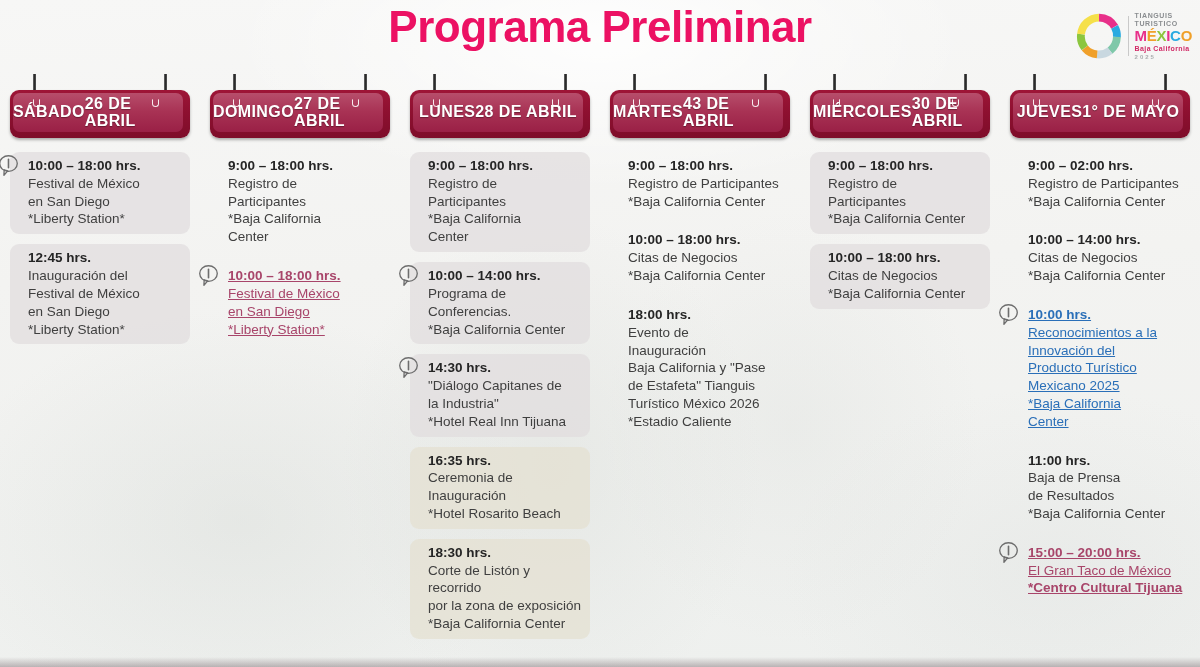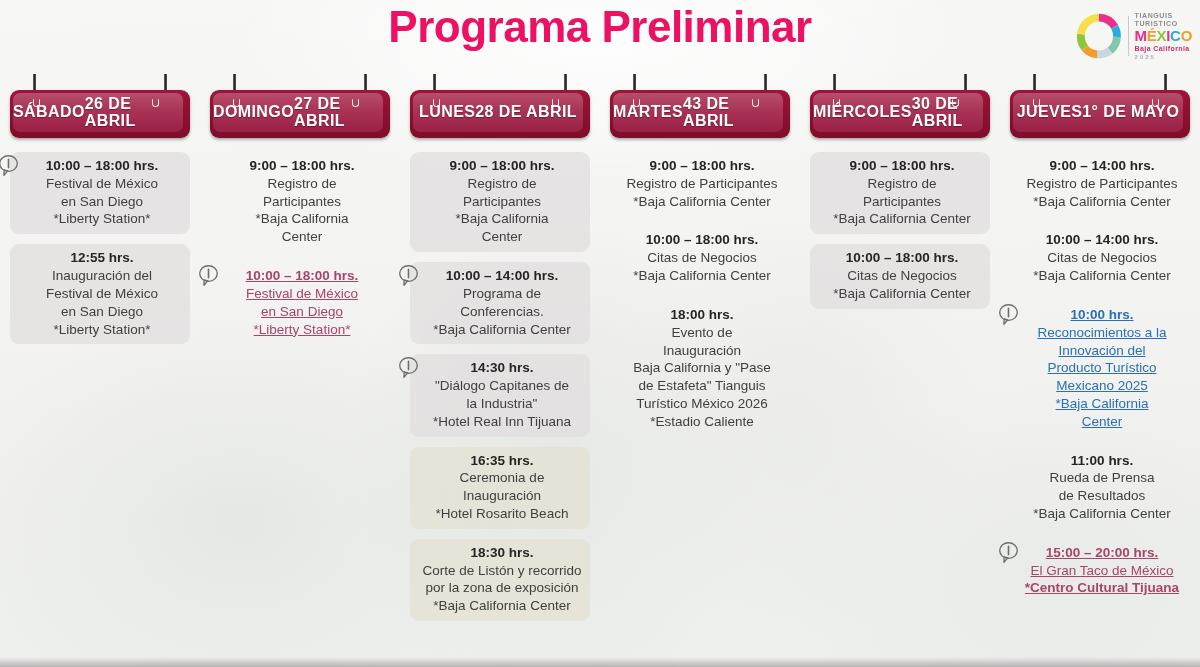--- a/index.html
+++ b/index.html
@@ -145,23 +145,23 @@
   }
   .rivet.l { left: 20px; }
   .rivet.r { right: 24px; }
 
   
   .entries { padding: 8px 4px 0 4px; position: relative; }
 
   .entry {
     position: relative;
     margin: 0 6px 10px 6px;
-    padding: 5px 6px 6px 10px;
+    padding: 5px 6px 6px 18px;
     border-radius: 9px;
-    text-align: center;
+    text-align: left;
     font-size: 13.5px;
     line-height: 1.32;
     color: #3a3a3a;
   }
   .entry.boxed-grey  { background: rgba(224,220,222,0.72); }
   .entry.boxed-beige { background: rgba(228,224,208,0.70); }
   .entry.plain       { background: transparent; }
 
   .entry .time {
     font-weight: bold;
@@ -243,21 +243,21 @@
     </svg>
   </span>
 <span class="time">10:00 – 18:00 hrs.</span>
             <span class="desc">
               <span style="display: block;">Festival de México</span>
               <span style="display: block;">en San Diego</span>
               <span style="display: block;">*Liberty Station*</span>
             </span>
           </div>
           <div class="entry boxed-grey">
-            <span class="time">12:55 hrs.</span>
+            <span class="time">12:45 hrs.</span>
             <span class="desc">
               <span style="display: block;">Inauguración del</span>
               <span style="display: block;">Festival de México</span>
               <span style="display: block;">en San Diego</span>
               <span style="display: block;">*Liberty Station*</span>
             </span>
           </div>
         </div>
       </div>
       <div class="col">
@@ -461,21 +461,21 @@
             <div class="sign-inner">
               <span class="rivet l"></span>
               <span class="rivet r"></span>
               <div class="sign-day">JUEVES</div>
               <div class="sign-date">1° DE MAYO</div>
             </div>
           </div>
         </div>
         <div class="entries">
           <div class="entry plain">
-            <span class="time">9:00 – 14:00 hrs.</span>
+            <span class="time">9:00 – 02:00 hrs.</span>
             <span class="desc">
               <span style="display: block;">Registro de Participantes</span>
               <span style="display: block;">*Baja California Center</span>
             </span>
           </div>
           <div class="entry plain">
             <span class="time">10:00 – 14:00 hrs.</span>
             <span class="desc">
               <span style="display: block;">Citas de Negocios</span>
               <span style="display: block;">*Baja California Center</span>
@@ -495,21 +495,21 @@
               <span style="display: block;">Innovación del</span>
               <span style="display: block;">Producto Turístico</span>
               <span style="display: block;">Mexicano 2025</span>
               <span style="display: block;">*Baja California</span>
               <span style="display: block;">Center</span>
             </span>
           </div>
           <div class="entry plain">
             <span class="time">11:00 hrs.</span>
             <span class="desc">
-              <span style="display: block;">Rueda de Prensa</span>
+              <span style="display: block;">Baja de Prensa</span>
               <span style="display: block;">de Resultados</span>
               <span style="display: block;">*Baja California Center</span>
             </span>
           </div>
           <div class="entry plain link-pink">
   <span class="info-icon">
     <svg viewBox="0 0 22 24" width="21" height="23">
       <ellipse cx="11" cy="10" rx="9.2" ry="8.2" fill="none" stroke="#6d6d6d" stroke-width="1.4"></ellipse>
       <path d="M6.5 16.5 L6.2 22.2 L10.2 17.6 Z" fill="none" stroke="#6d6d6d" stroke-width="1.4" stroke-linejoin="round"></path>
       <line x1="11" y1="5.6" x2="11" y2="14.4" stroke="#6d6d6d" stroke-width="1.7" stroke-linecap="round"></line>

